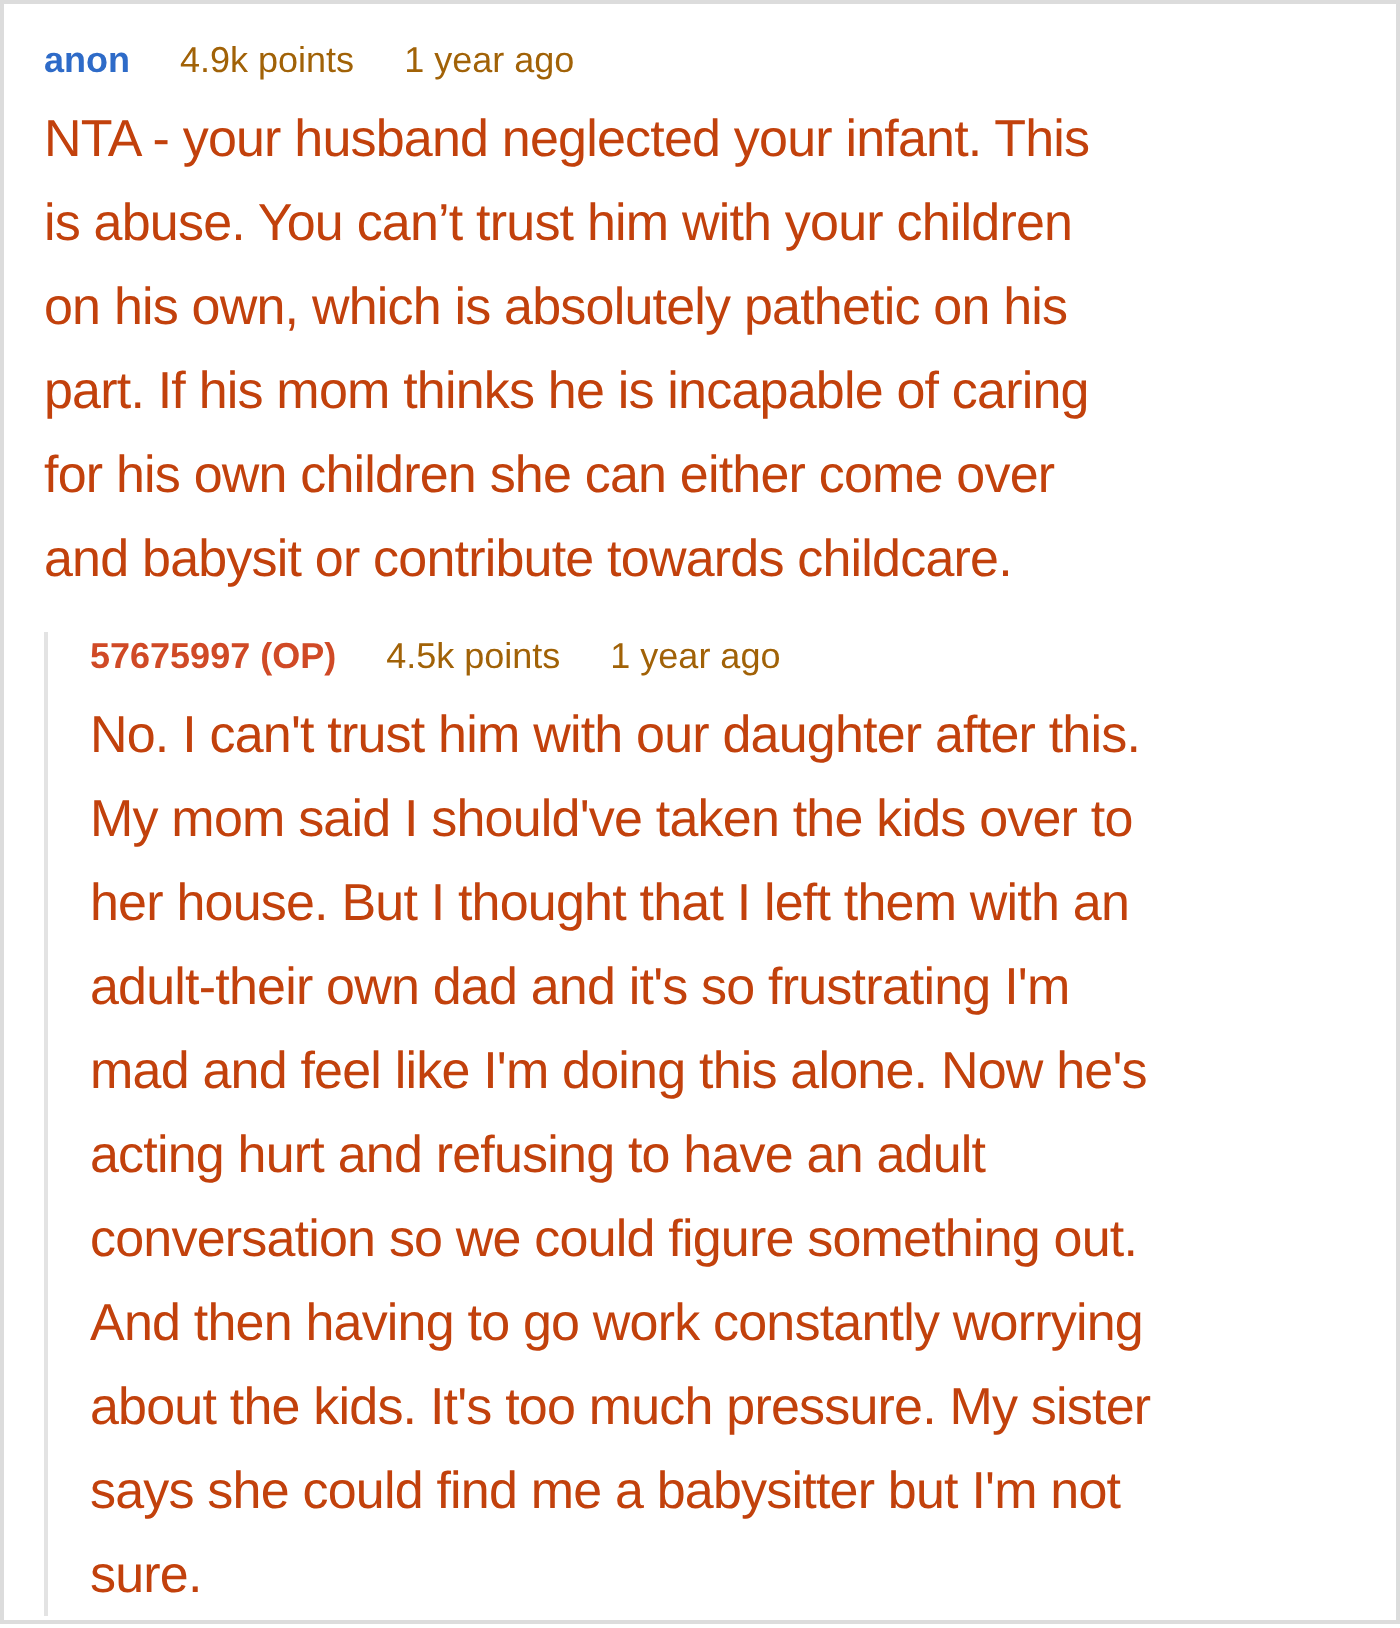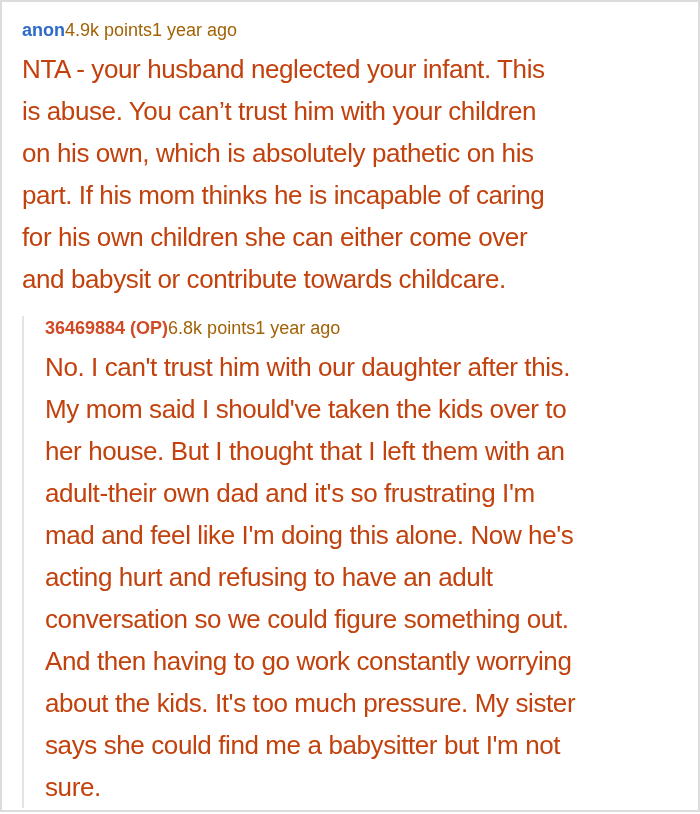--- a/index.html
+++ b/index.html
@@ -11,20 +11,21 @@
   .card {
     width: 700px; height: 812px;
     border: 2px solid #dcdcdc;
     background: #ffffff;
     padding: 16px 18px 0 20px;
     overflow: hidden;
   }
   .comment-header {
     display: flex;
     align-items: baseline;
+    gap: 25px;
     font-size: 18px;
     line-height: 24px;
     white-space: nowrap;
   }
   .author {
     font-weight: bold;
     cursor: pointer;
   }
   .meta {
     color: #a16207;
@@ -57,22 +58,22 @@
     <p class="comment-body">NTA - your husband neglected your infant. This
 is abuse. You can’t trust him with your children
 on his own, which is absolutely pathetic on his
 part. If his mom thinks he is incapable of caring
 for his own children she can either come over
 and babysit or contribute towards childcare.</p>
   </div>
 
   <div class="comment reply">
     <div class="comment-header">
-      <span class="author" style="color: rgb(208, 74, 38);">36469884 (OP)</span>
-      <span class="meta">6.8k points</span>
+      <span class="author" style="color: rgb(208, 74, 38);">57675997 (OP)</span>
+      <span class="meta">4.5k points</span>
       <span class="meta">1 year ago</span>
     </div>
     <p class="comment-body">No. I can't trust him with our daughter after this.
 My mom said I should've taken the kids over to
 her house. But I thought that I left them with an
 adult-their own dad and it's so frustrating I'm
 mad and feel like I'm doing this alone. Now he's
 acting hurt and refusing to have an adult
 conversation so we could figure something out.
 And then having to go work constantly worrying

